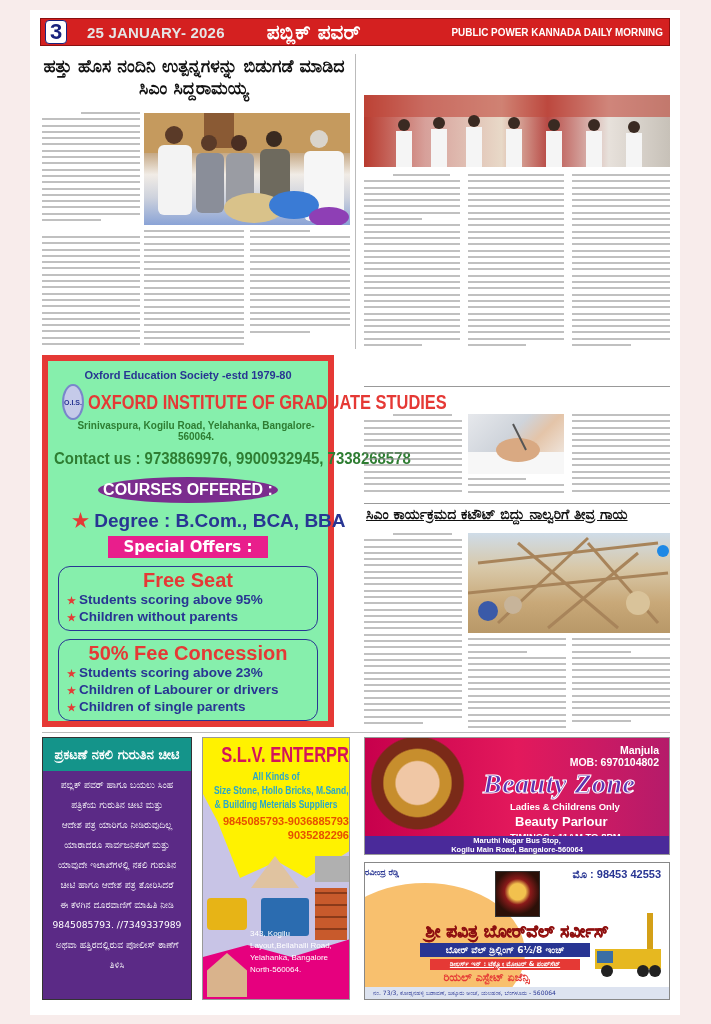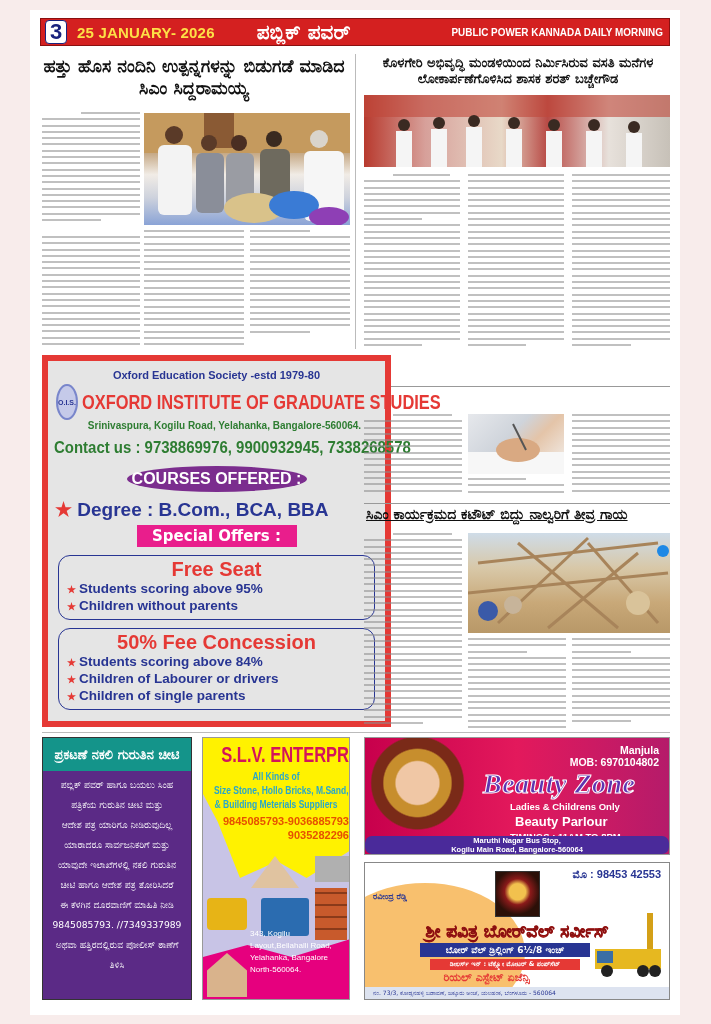--- a/index.html
+++ b/index.html
@@ -3,44 +3,44 @@
 <meta charset="utf-8">
 <style>
   * { box-sizing: border-box; margin: 0; padding: 0; }
   html, body { width: 711px; height: 1024px; background: #f8eceb; overflow: hidden; }
   body { font-family: "Liberation Sans", sans-serif; position: relative; }
   .page { position: absolute; left: 30px; top: 10px; width: 650px; height: 1005px; background: #fff; }
 
   
   .masthead { position: absolute; left: 10px; top: 8px; width: 630px; height: 28px; background: #d42020; border: 1px solid #8a1010; display: flex; align-items: center; }
   .pagenum { width: 22px; height: 24px; background: #fff; color: #1a237e; border-radius: 4px; margin-left: 4px; font: bold 22px "Liberation Sans", sans-serif; display: flex; align-items: center; justify-content: center; border: 1px solid #1a237e; }
-  .date { color: #fde047; font: bold 15px "Liberation Sans", sans-serif; margin-left: 10px; letter-spacing: 0.2px; }
+  .date { color: #e5e5e5; font: bold 15px "Liberation Sans", sans-serif; margin-left: 20px; letter-spacing: 0.2px; }
   .brand-kn { color: #fff; font: bold 20px "DejaVu Sans", sans-serif; margin-left: 42px; }
   .brand-en { color: #fff; font: bold 11px "Liberation Sans", sans-serif; margin-left: auto; margin-right: 6px; transform: scaleX(0.9); transform-origin: right; }
 
   .vrule { position: absolute; background: #bbb; }
   .hrule { position: absolute; background: #999; height: 1px; }
 
   .headline { position: absolute; font-family: "DejaVu Sans", sans-serif; font-weight: bold; color: #111; text-align: center; line-height: 1.25; }
 
   .photo { position: absolute; overflow: hidden; }
   .bodytext { position: absolute; overflow: hidden; }
   .bodytext .line { height: 2px; background: #8d8d8d; margin: 0 0 4.3px 0; opacity: 0.55; }
   .bodytext .line.short { width: 60%; }
 
   
-  .oxford { position: absolute; left: 12px; top: 345px; width: 349px; height: 372px; border: 6px solid #e53935; background: #e5e5e5; }
+  .oxford { position: absolute; left: 12px; top: 345px; width: 292px; height: 372px; border: 6px solid #e53935; background: #86efac; }
   .ox-soc { text-align: center; color: #283593; font: bold 11px "Liberation Sans", sans-serif; margin-top: 8px; }
-  .ox-row { display: flex; align-items: center; margin-top: 3px; padding: 0 8px; }
+  .ox-row { display: flex; align-items: center; margin-top: 3px; padding: 0 14px; }
   .ox-logo { width: 44px; height: 36px; border-radius: 50%; background: #c5cae9; border: 2px solid #7986cb; display: flex; align-items: center; justify-content: center; font-size: 7px; color: #283593; font-weight: bold; }
   .ox-title { color: #e53935; font: bold 20px "Liberation Sans", sans-serif; transform: scaleX(0.82); transform-origin: left; white-space: nowrap; margin-left: 4px; }
   .ox-addr { text-align: center; color: #2e7d32; font: bold 10px "Liberation Sans", sans-serif; margin-top: 0px; padding-left: 16px; }
   .ox-contact { color: #2e7d32; font: bold 17px "Liberation Sans", sans-serif; margin: 7px 0 0 6px; transform: scaleX(0.88); transform-origin: left; white-space: nowrap; }
   .ox-courses { width: 180px; height: 26px; margin: 8px auto 0; background: #7b2d8e; border-radius: 50%; color: #fff; font: bold 16px "Liberation Sans", sans-serif; display: flex; align-items: center; justify-content: center; }
-  .ox-degree { color: #283593; font: bold 19px "Liberation Sans", sans-serif; margin: 6px 0 0 7px; white-space: nowrap; }
+  .ox-degree { color: #283593; font: bold 19px "Liberation Sans", sans-serif; margin: 6px 0 0 24px; white-space: nowrap; }
   .ox-degree .star { color: #e53935; }
   .ox-special { width: 160px; height: 22px; margin: 4px auto 0; background: #e91e8c; color: #fff; font: bold 15px "DejaVu Sans", sans-serif; display: flex; align-items: center; justify-content: center; }
   .ox-box { margin: 8px 10px 0; border: 1.5px solid #283593; border-radius: 12px; padding: 2px 8px 4px; }
   .ox-box-title { text-align: center; color: #e53935; font: bold 20px "Liberation Sans", sans-serif; }
   .ox-item { color: #283593; font: bold 13.5px "Liberation Sans", sans-serif; white-space: nowrap; line-height: 16px; }
   .ox-item .star { color: #e53935; font-size: 10px; margin-right: 3px; }
 
   
   .notice { position: absolute; left: 12px; top: 727px; width: 150px; height: 263px; background: #5b2a86; border: 1px solid #333; }
   .notice-head { height: 33px; background: #14948a; color: #fff; font: bold 13px "DejaVu Sans", sans-serif; display: flex; align-items: center; justify-content: center; }
@@ -57,31 +57,31 @@
   .slv-shape { position: absolute; }
 
   
   .beauty { position: absolute; left: 334px; top: 727px; width: 306px; height: 118px; background: linear-gradient(90deg,#c7004c 0%,#e3195c 50%,#b51b6a 100%); overflow: hidden; border: 1px solid #999; }
   .beauty-face { position: absolute; left: 0; top: 0; width: 105px; height: 100px; background: radial-gradient(circle at 50% 45%, #f0c7a5 0 28%, #c78e2d 30% 44%, #7a2a18 46% 60%, transparent 62%); }
   .beauty-name { position: absolute; right: 10px; top: 6px; color: #fff; font: bold 10.5px "Liberation Sans", sans-serif; text-align: right; line-height: 12px; }
   .beauty-zone { position: absolute; left: 118px; top: 30px; color: #5e35b1; font: italic bold 28px "Liberation Serif", serif; -webkit-text-stroke: 1px #fff; letter-spacing: 0.5px; }
   .beauty-t1 { position: absolute; left: 145px; top: 63px; color: #fff; font: bold 9.5px "Liberation Sans", sans-serif; }
   .beauty-t2 { position: absolute; left: 150px; top: 76px; color: #fff; font: bold 13px "Liberation Sans", sans-serif; }
   .beauty-t3 { position: absolute; left: 145px; top: 93px; color: #fff; font: bold 9.5px "Liberation Sans", sans-serif; }
-  .beauty-bar { position: absolute; left: 0; bottom: 0; width: 100%; height: 18px; background: #4a2a9a; color: #fff; font: bold 7.5px "Liberation Sans", sans-serif; text-align: center; line-height: 8.5px; padding-top: 1px; border-radius: 7px; }
+  .beauty-bar { position: absolute; left: 0; bottom: 0; width: 100%; height: 18px; background: #4a2a9a; color: #fff; font: bold 7.5px "Liberation Sans", sans-serif; text-align: center; line-height: 8.5px; padding-top: 1px; }
 
   
   .bore { position: absolute; left: 334px; top: 852px; width: 306px; height: 138px; background: #fff; border: 1px solid #888; overflow: hidden; }
   .bore-sun { position: absolute; left: -40px; top: 20px; width: 200px; height: 140px; background: #f6b04a; border-radius: 50%; opacity: 0.8; }
-  .bore-owner { position: absolute; left: 8px; top: 5px; color: #283593; font: bold 8px "DejaVu Sans", sans-serif; margin-top: 24px; }
+  .bore-owner { position: absolute; left: 0; top: 5px; color: #283593; font: bold 8px "DejaVu Sans", sans-serif; }
   .bore-phone { position: absolute; right: 8px; top: 5px; color: #283593; font: bold 11px "Liberation Sans", sans-serif; }
   .bore-deity { position: absolute; left: 130px; top: 8px; width: 45px; height: 46px; background: radial-gradient(circle at 50% 45%, #f2c14e 0 25%, #8b1a1a 40%, #2b1008 70%); border: 1px solid #333; }
   .bore-title { position: absolute; left: 0; top: 58px; width: 100%; text-align: center; color: #e53935; font: bold 17px "DejaVu Sans", sans-serif; -webkit-text-stroke: 0.5px #8a1010; }
   .bore-blue { position: absolute; left: 55px; top: 80px; width: 170px; height: 14px; background: #283593; color: #fff; font: bold 9px "DejaVu Sans", sans-serif; text-align: center; line-height: 14px; }
-  .bore-red { position: absolute; left: 65px; top: 96px; width: 150px; height: 11px; background: #e53935; color: #fff; font: bold 6.5px "DejaVu Sans", sans-serif; text-align: center; line-height: 11px; }
+  .bore-red { position: absolute; left: 65px; top: 96px; width: 150px; height: 11px; background: #e53935; color: #fff; font: bold 6.5px "DejaVu Sans", sans-serif; text-align: center; line-height: 11px; text-decoration: underline; }
   .bore-name { position: absolute; left: 0; top: 108px; width: 80%; text-align: center; color: #e53935; font: bold 11px "DejaVu Sans", sans-serif; }
   .bore-addr { position: absolute; left: 0; bottom: 0; width: 100%; height: 12px; background: #dde3f0; color: #283593; font: 6px "DejaVu Sans", sans-serif; line-height: 12px; padding-left: 8px; white-space: nowrap; overflow: hidden; }
   .bore-truck { position: absolute; right: 4px; top: 50px; width: 70px; height: 66px; }
 </style>
 </head>
 <body>
 
 <div class="page">
 
   <div class="masthead">
@@ -187,21 +187,20 @@
       <div class="line"></div>
       <div class="line"></div>
       <div class="line"></div>
       <div class="line"></div>
       <div class="line"></div>
       <div class="line"></div>
       <div class="line"></div>
       <div class="line"></div>
   </div>
 
-  <div class="headline" style="left:332px; top:45px; width:312px; font-size:13px;">ಕೊಳಗೇರಿ ಅಭಿವೃದ್ಧಿ ಮಂಡಳಿಯಿಂದ ನಿರ್ಮಿಸಿರುವ ವಸತಿ ಮನೆಗಳ ಲೋಕಾರ್ಪಣೆಗೊಳಿಸಿದ ಶಾಸಕ ಶರತ್ ಬಚ್ಚೇಗೌಡ</div>
   <div class="photo" style="left:334px; top:85px; width:306px; height:72px; background:linear-gradient(90deg,#b83a2e 0%,#d7a09a 20%,#e8d9c8 45%,#b84a45 60%,#e7e1db 80%,#c7c1b8 100%);">
     <svg width="306" height="72" viewBox="0 0 306 72">
       <rect x="0" y="0" width="306" height="22" fill="#c0473b" opacity="0.6"></rect>
       <g fill="#3a2a22">
           <circle cx="40" cy="30" r="6"></circle>
           <circle cx="75" cy="28" r="6"></circle>
           <circle cx="110" cy="26" r="6"></circle>
           <circle cx="150" cy="28" r="6"></circle>
           <circle cx="190" cy="30" r="6"></circle>
           <circle cx="230" cy="30" r="6"></circle>
@@ -321,21 +320,21 @@
     <div class="ox-courses">COURSES OFFERED :</div>
     <div class="ox-degree"><span class="star">★ </span><span>Degree : B.Com., BCA, BBA</span></div>
     <div class="ox-special">Special Offers :</div>
     <div class="ox-box">
       <div class="ox-box-title">Free Seat</div>
       <div class="ox-item"><span class="star">★</span><span>Students scoring above 95%</span></div>
       <div class="ox-item"><span class="star">★</span><span>Children without parents</span></div>
     </div>
     <div class="ox-box">
       <div class="ox-box-title">50% Fee Concession</div>
-      <div class="ox-item"><span class="star">★</span><span>Students scoring above 84%</span></div>
+      <div class="ox-item"><span class="star">★</span><span>Students scoring above 23%</span></div>
       <div class="ox-item"><span class="star">★</span><span>Children of Labourer or drivers</span></div>
       <div class="ox-item"><span class="star">★</span><span>Children of single parents</span></div>
     </div>
   </div>
 
   <div class="bodytext" style="left:334px; top:404px; width:98px; height:84px;">
     <div class="line short" style="margin-left:30%"></div>
       <div class="line"></div>
       <div class="line"></div>
       <div class="line"></div>

